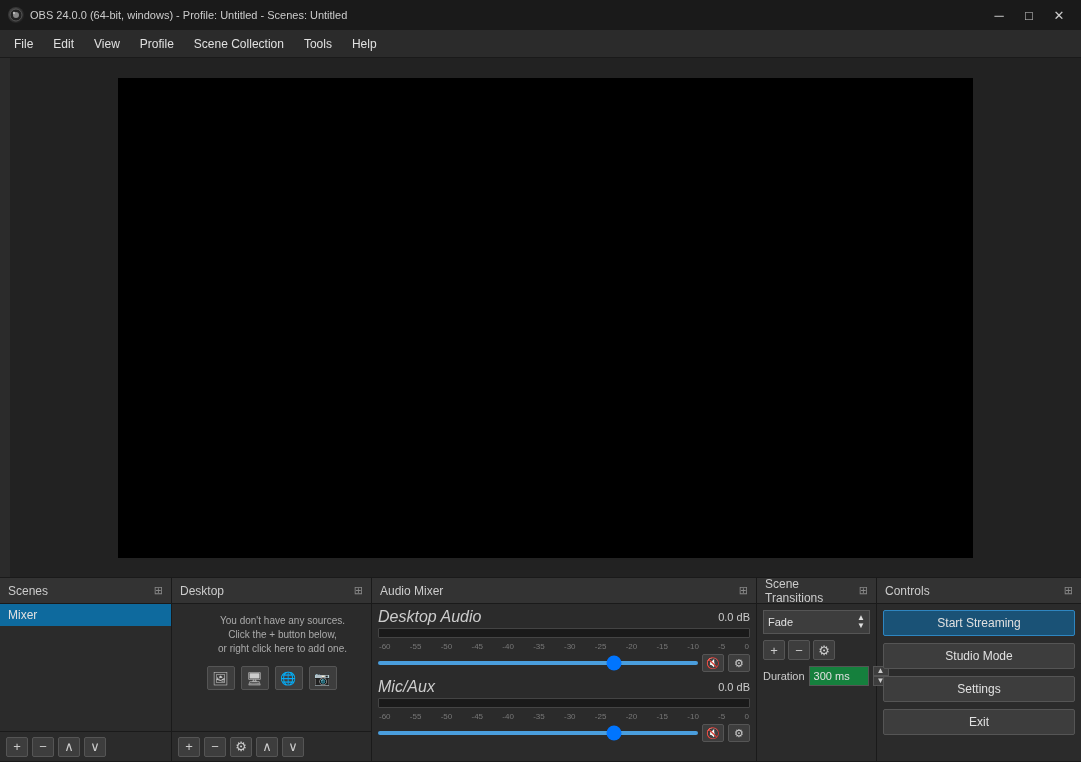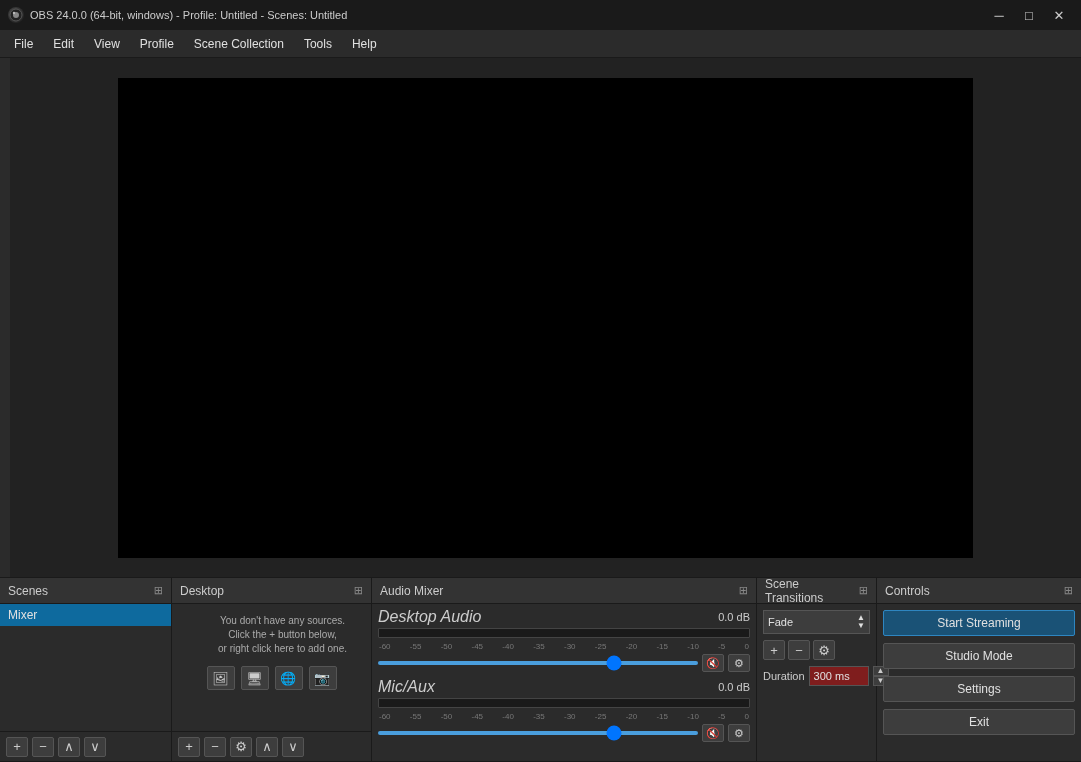--- a/index.html
+++ b/index.html
@@ -329,21 +329,21 @@
       border-radius: 2px;
     }
     .duration-row {
       display: flex;
       align-items: center;
       gap: 4px;
       font-size: 11px;
       color: #ccc;
     }
     .duration-input {
-      background: #7f1d1d;
+      background: #15803d;
       border: 1px solid #555;
       color: #e0e0e0;
       width: 60px;
       height: 20px;
       font-size: 11px;
       padding: 1px 4px;
     }
     .spinner-btns {
       display: flex;
       flex-direction: column;

